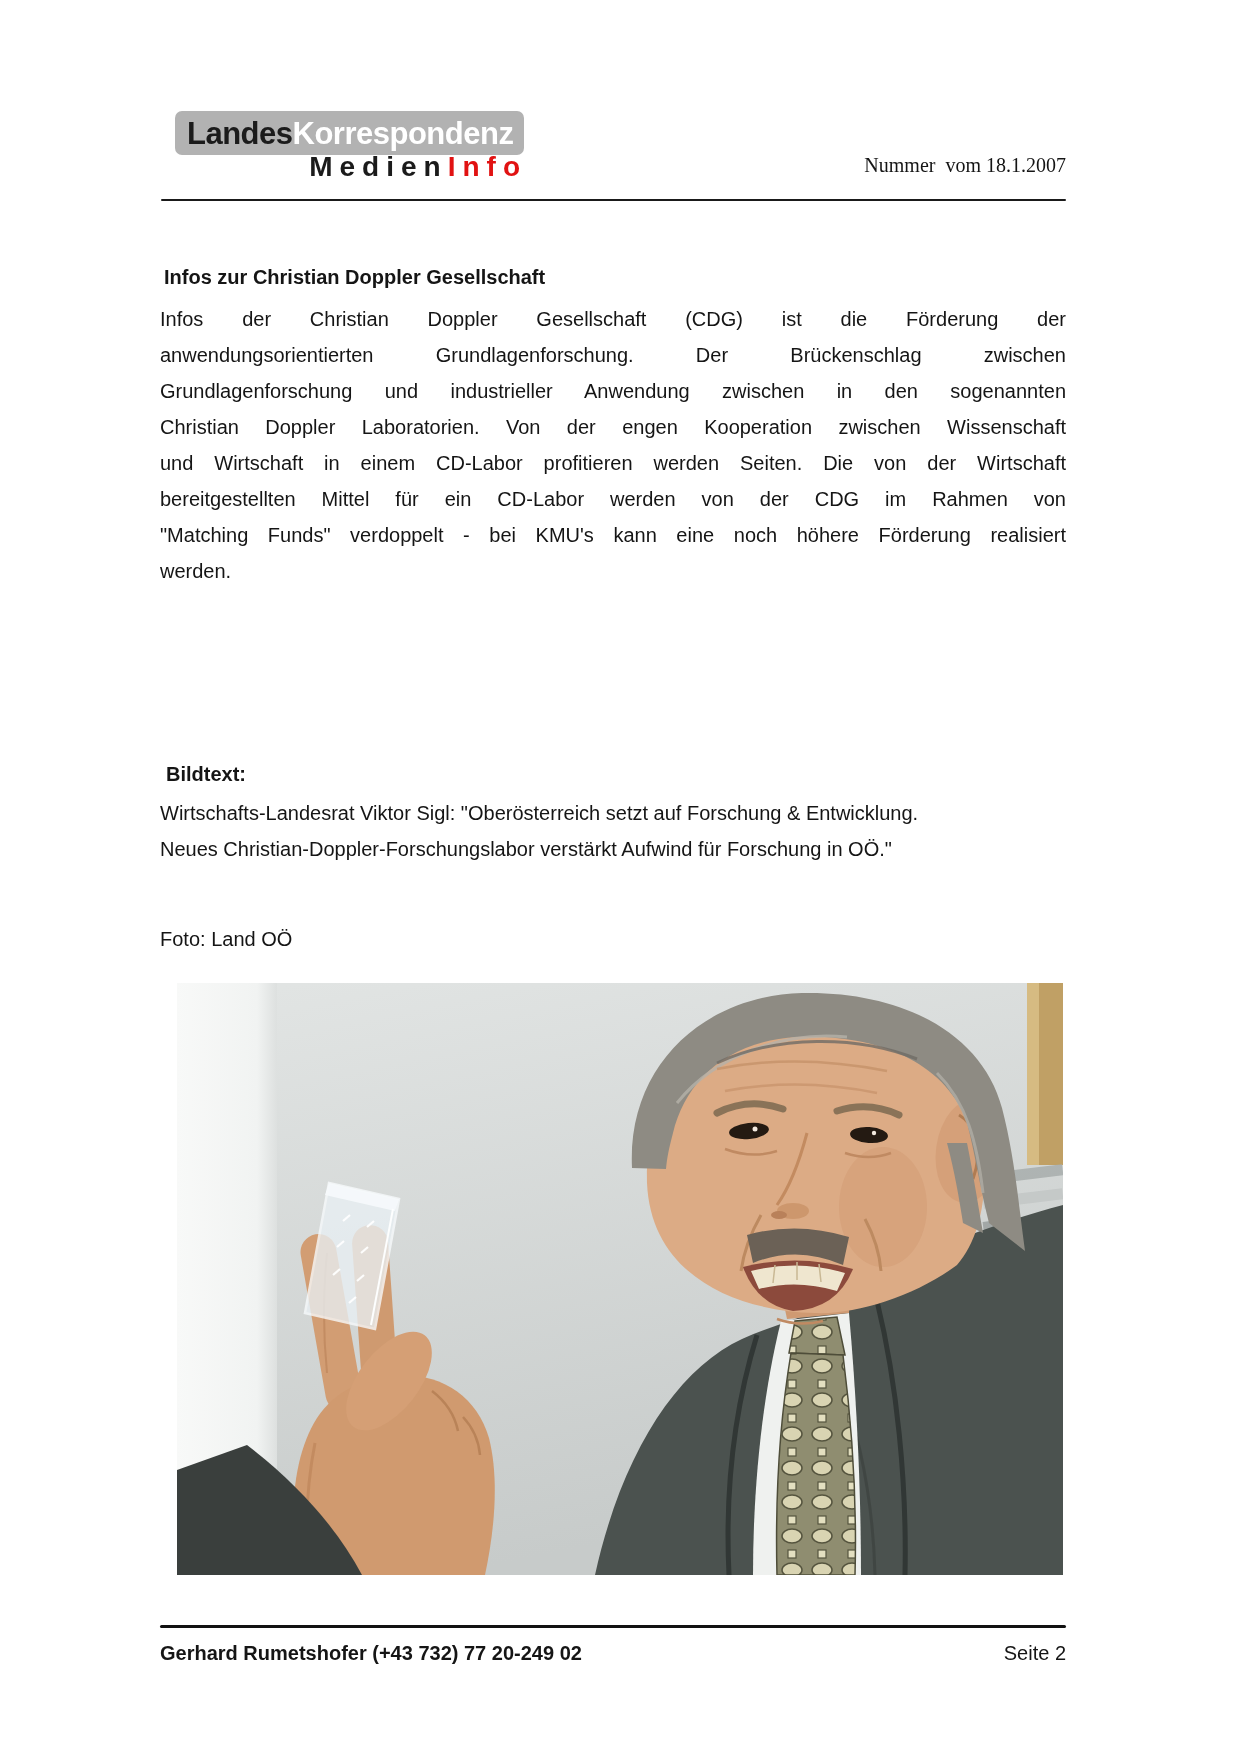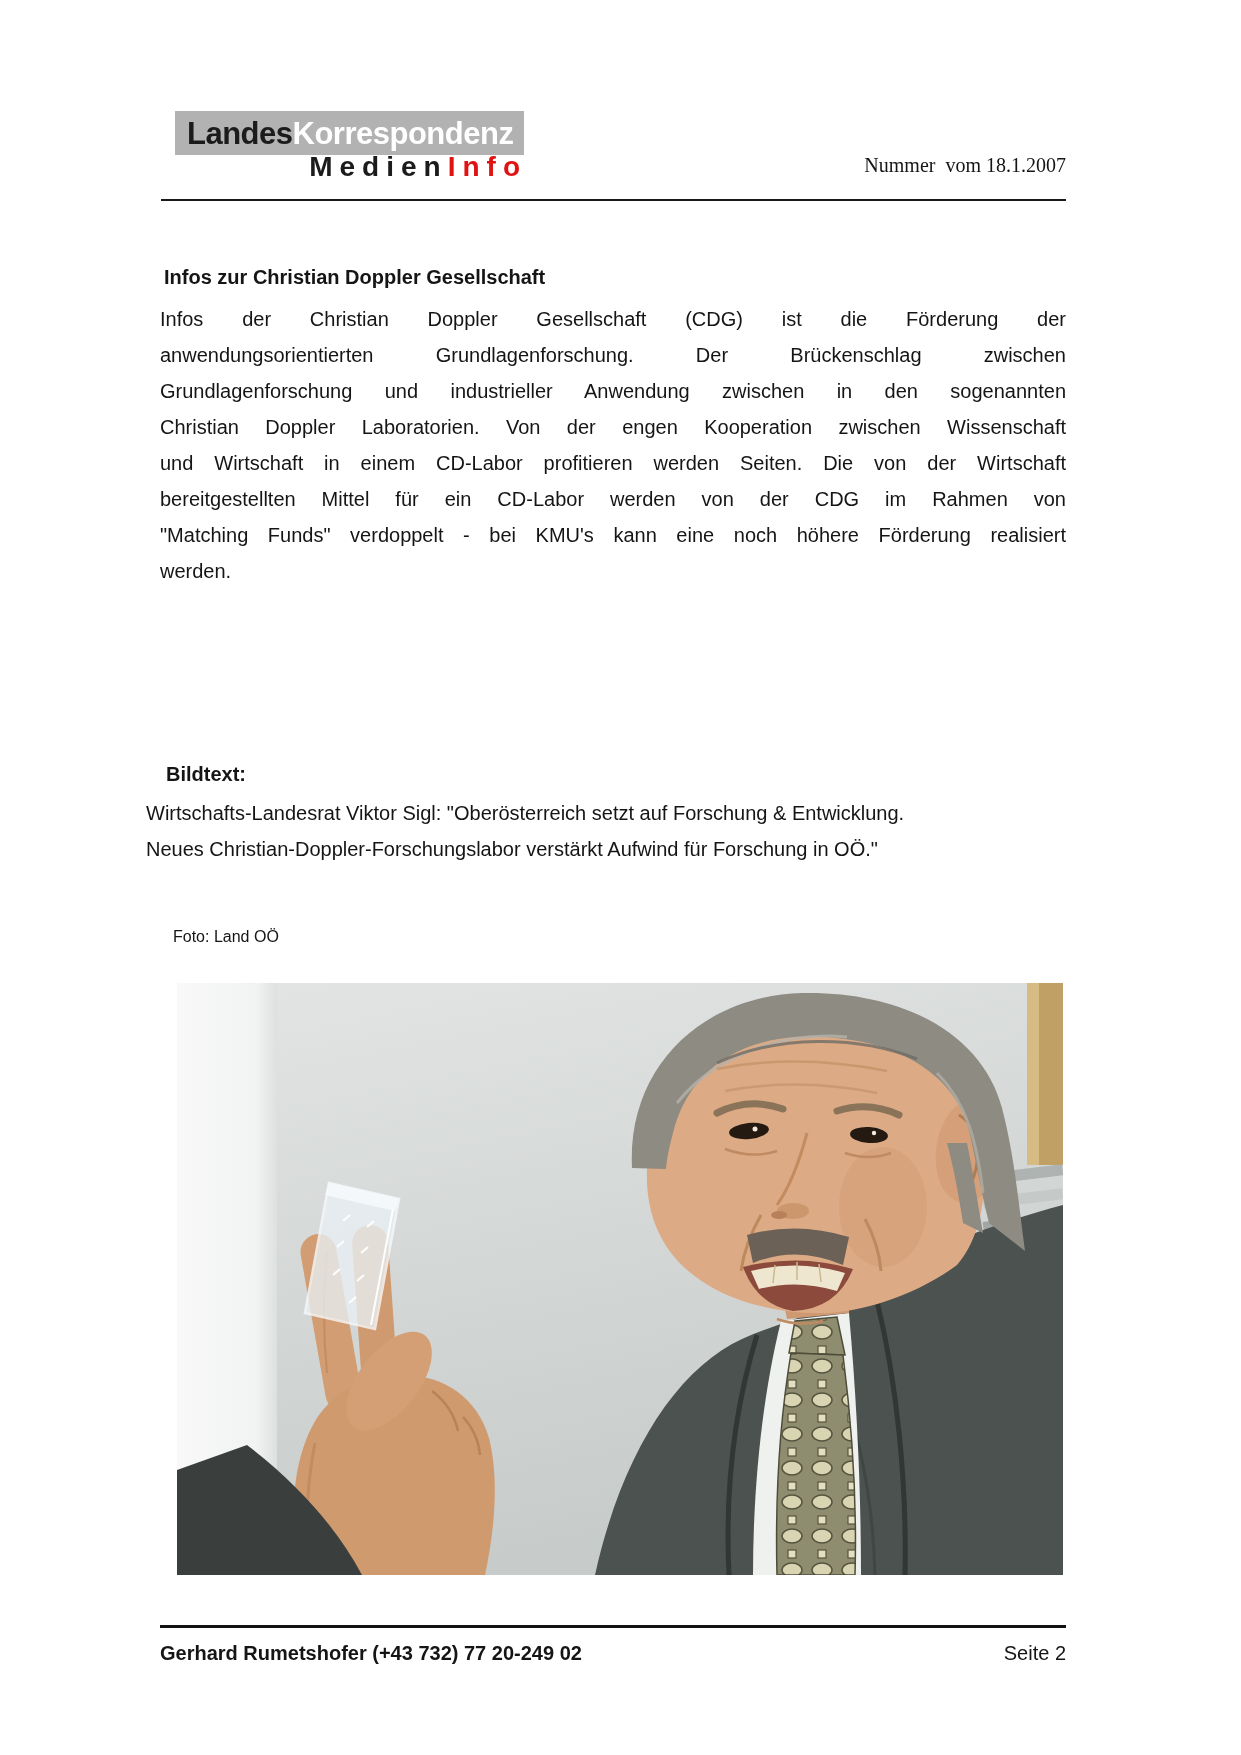--- a/index.html
+++ b/index.html
@@ -4,21 +4,21 @@
 <style>
   html,body{margin:0;padding:0;background:#ffffff;}
   .page{
     position:relative;
     width:1241px;height:1755px;
     background:#ffffff;
     font-family:"Liberation Sans", sans-serif;
     color:#151515;
     overflow:hidden;
   }
-  .abs{position:absolute;}
+  .abs{position:absolute;border-radius:7px;}
   
   .logo-line1{
     left:175px;top:111px;
     background:#b2b2b2;
     padding:5px 11px 3px 12px;
     font-size:31px;font-weight:bold;line-height:1.15;
     letter-spacing:-0.5px;
     white-space:nowrap;
   }
   .logo-line1 .lg-black{color:#1b1b1b;}
@@ -54,23 +54,23 @@
     white-space:nowrap;
   }
   .lastline{
     text-align:left;
     font-size:20px;line-height:36px;height:36px;
   }
   .bildtext-label{
     left:160px;top:762px;
     font-size:20px;font-weight:bold;line-height:1.2;margin-left:6px;
   }
-  .caption{left:146px;top:795px;width:906px;}
+  .caption{left:160px;top:795px;width:906px;}
   .caption div{font-size:20px;line-height:36px;}
-  .credit{left:173px;top:927px;font-size:16px;line-height:1.2;}
+  .credit{left:160px;top:927px;font-size:20px;line-height:1.2;}
   
   .photo{left:177px;top:983px;width:886px;height:592px;}
   .photo svg{display:block;}
   
   .footer-rule{left:160px;top:1625px;width:906px;height:3px;background:#111111;}
   .contact{left:160px;top:1640px;font-size:20px;font-weight:bold;line-height:1.3;white-space:nowrap;}
   .pageno{right:175px;top:1640px;font-size:20px;line-height:1.3;}
 </style>
 </head>
 <body>

